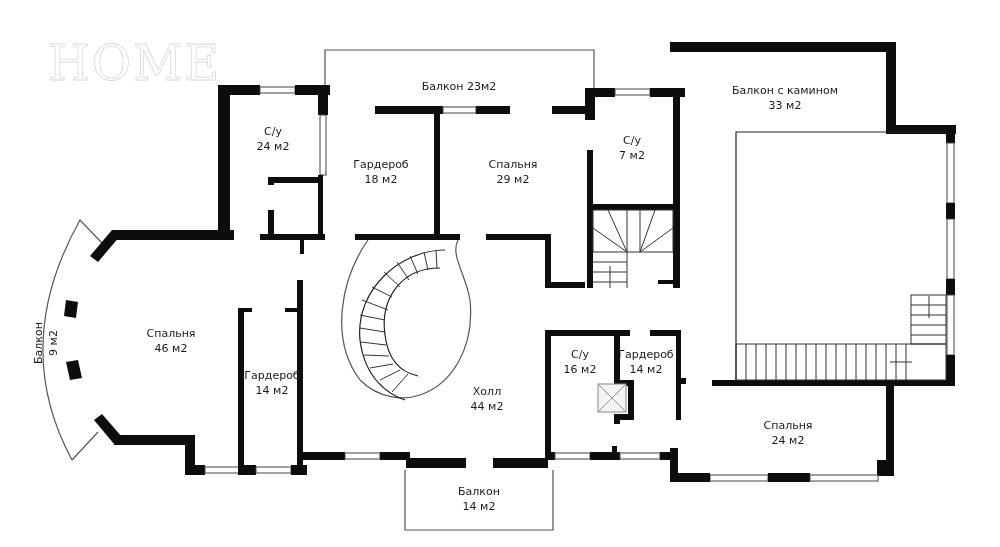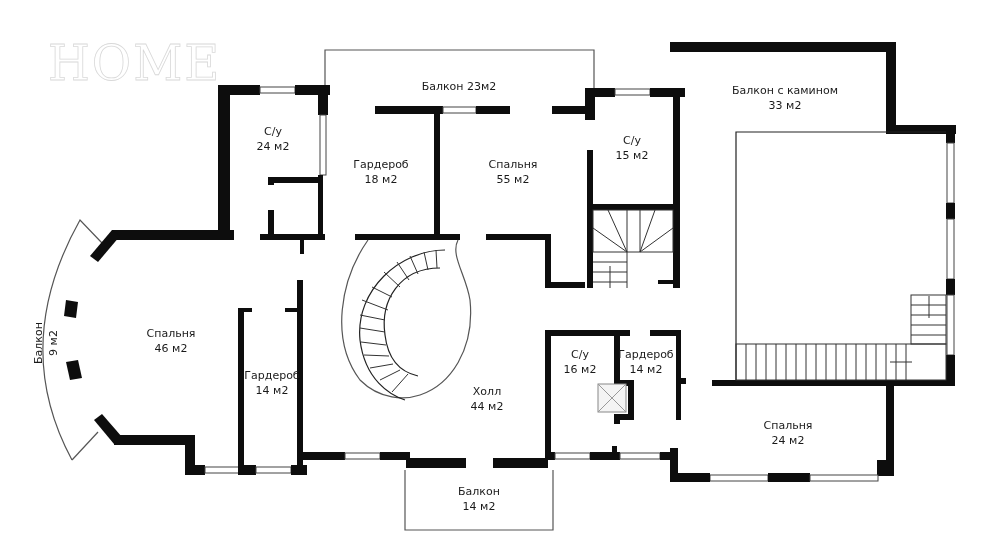--- a/index.html
+++ b/index.html
@@ -200,25 +200,25 @@
 <div class="label" style="left:273px; top:124px;">
   <span>С/у</span>
   <span>24 м2</span>
 </div>
 <div class="label" style="left:381px; top:157px;">
   <span>Гардероб</span>
   <span>18 м2</span>
 </div>
 <div class="label" style="left:513px; top:157px;">
   <span>Спальня</span>
-  <span>55 м2</span>
+  <span>29 м2</span>
 </div>
 <div class="label" style="left:632px; top:133px;">
   <span>С/у</span>
-  <span>15 м2</span>
+  <span>7 м2</span>
 </div>
 <div class="label" style="left:785px; top:83px;">
   <span>Балкон с камином</span>
   <span>33 м2</span>
 </div>
 <div class="label vert" style="left:46px; top:343px;">
   <span>Балкон</span>
   <span>9 м2</span>
 </div>
 <div class="label" style="left:171px; top:326px;">

